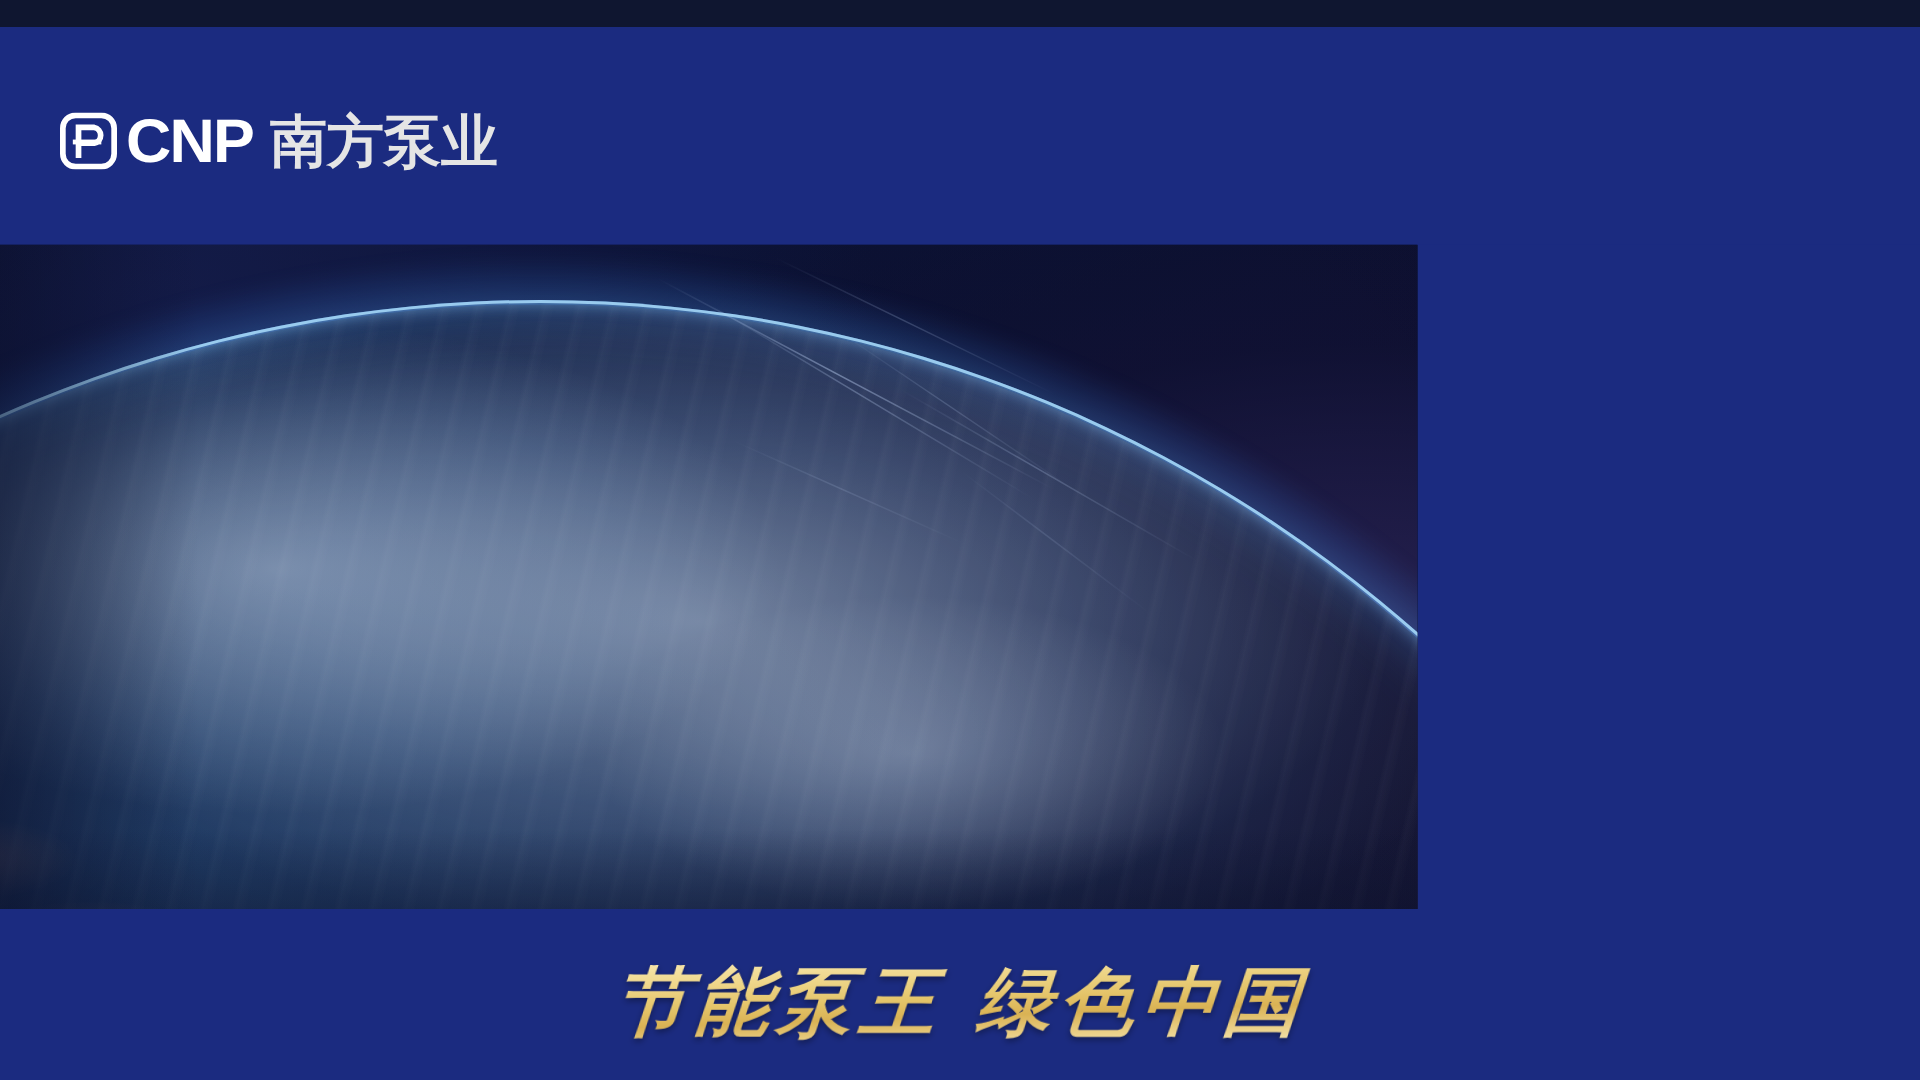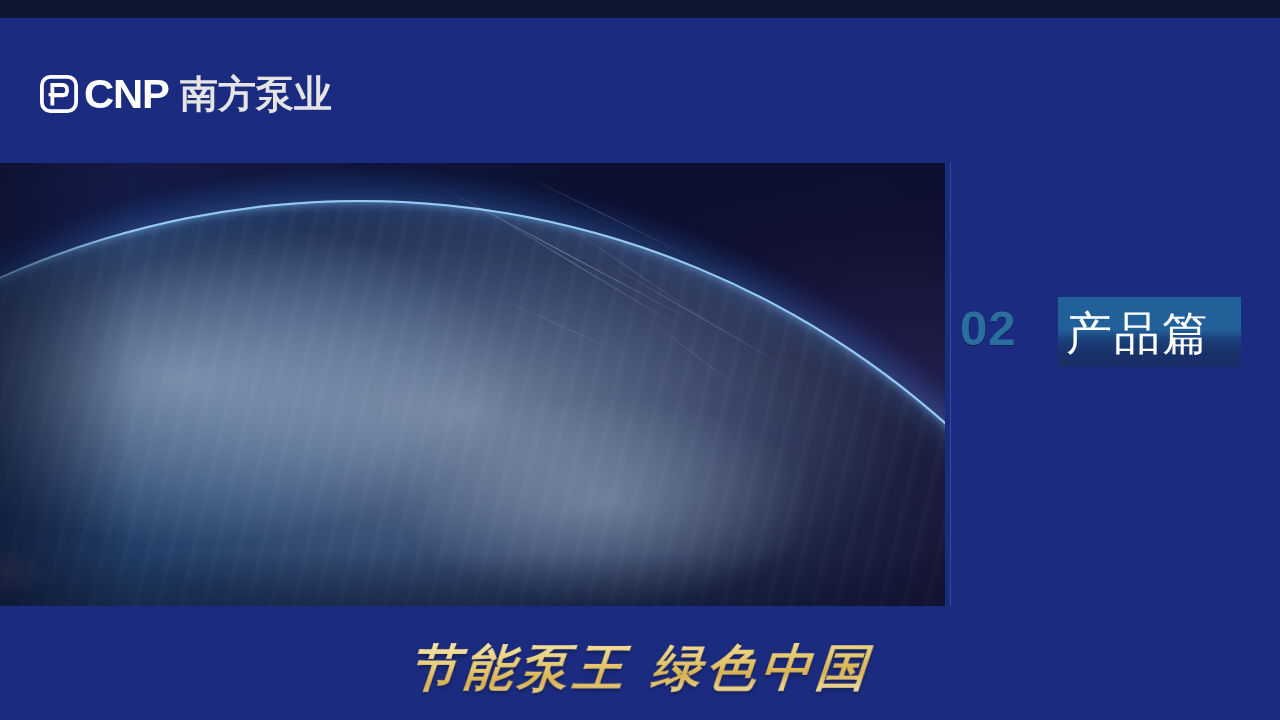--- a/index.html
+++ b/index.html
@@ -396,24 +396,18 @@
       <div class="st" style="left:86px; top:8px;   width:210px; transform:rotate(26deg); opacity:.5;"></div>
       <div class="st" style="left:130px;top:58px;  width:190px; transform:rotate(34deg); opacity:.45;"></div>
       <div class="st" style="left:170px;top:96px;  width:230px; transform:rotate(30deg); opacity:.55;"></div>
       <div class="st" style="left:58px; top:130px; width:170px; transform:rotate(24deg); opacity:.35;"></div>
       <div class="st" style="left:210px;top:150px; width:160px; transform:rotate(37deg); opacity:.3;"></div>
     </div>
 
     <div class="layer" id="earth-vignette"></div>
   </div>
 
-  <div id="right-col">
-    <div id="col-divider"></div>
-    <div id="section-number">02</div>
-    <div id="section-title-box"></div>
-    <div id="section-title">产品篇</div>
-  </div>
 
   <div id="footer">
     <div id="slogan">节能泵王 绿色中国</div>
   </div>
 
 </div>
 
 </body></html>

